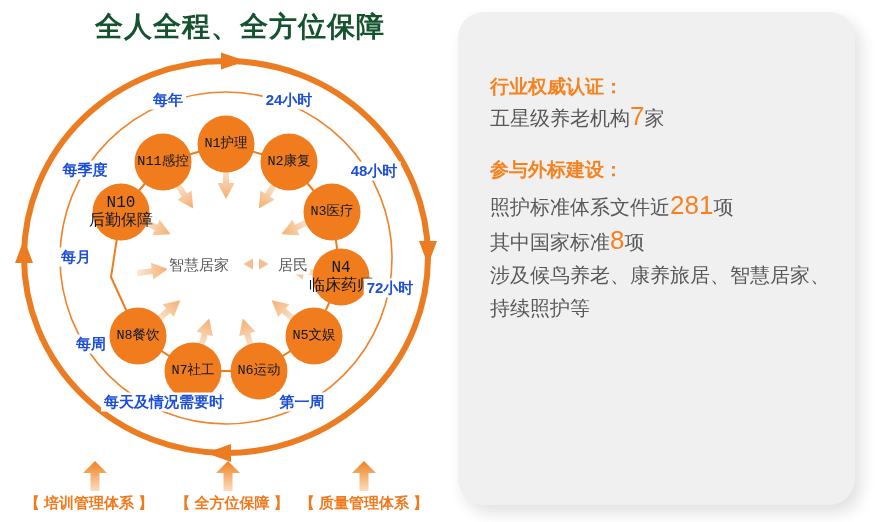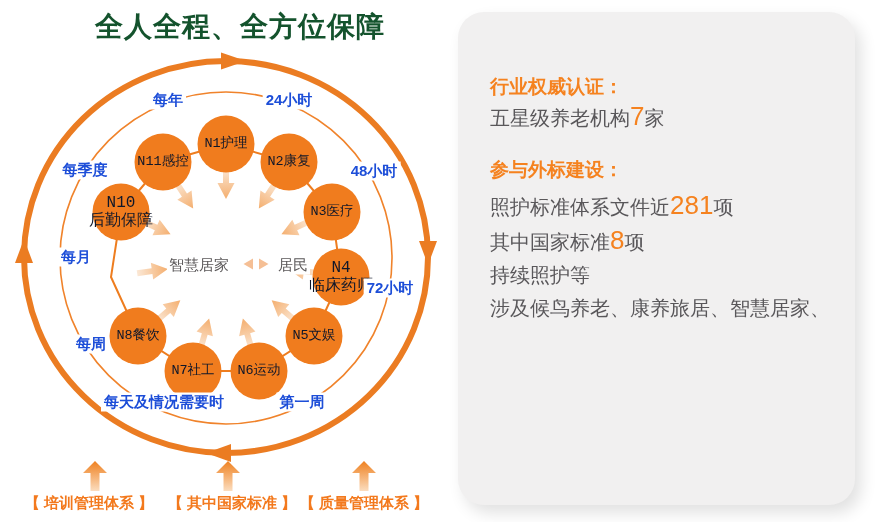--- a/index.html
+++ b/index.html
@@ -159,21 +159,21 @@
   <span class="ringlabel" style="left:76px;top:257px">每月</span>
   <span class="ringlabel" style="left:390px;top:288px">72小时</span>
   <span class="ringlabel" style="left:91px;top:344px">每周</span>
   <span class="ringlabel" style="left:164px;top:402px">每天及情况需要时</span>
   <span class="ringlabel" style="left:302px;top:402px">第一周</span>
 
   <span class="centerlabel" style="left:199px;top:265px">智慧居家</span>
   <span class="centerlabel" style="left:293px;top:265px">居民</span>
 
   <span class="syslabel" style="left:89px;top:503px">【 培训管理体系 】</span>
-  <span class="syslabel" style="left:232px;top:503px">【 其中国家标准 】</span>
+  <span class="syslabel" style="left:232px;top:503px">【 全方位保障 】</span>
   <span class="syslabel" style="left:364px;top:503px">【 质量管理体系 】</span>
 
   <aside class="panel">
 
     <section class="psec s1">
       <h2 class="phead">行业权威认证：</h2>
       <div class="plines">
         <div class="pline">
           <span>五星级养老机构</span><span class="pnum">7</span><span>家</span>
         </div>
@@ -183,23 +183,23 @@
     <section class="psec s2">
       <h2 class="phead">参与外标建设：</h2>
       <div class="plines">
         <div class="pline">
           <span>照护标准体系文件近</span><span class="pnum">281</span><span>项</span>
         </div>
         <div class="pline">
           <span>其中国家标准</span><span class="pnum">8</span><span>项</span>
         </div>
         <div class="pline">
+          <span>涉及候鸟养老、康养旅居、智慧居家、</span>
+        </div>
+        <div class="pline">
           <span>持续照护等</span>
-        </div>
-        <div class="pline">
-          <span>涉及候鸟养老、康养旅居、智慧居家、</span>
         </div>
       </div>
     </section>
 
 
   </aside>
 </div>
 
 </body></html>

